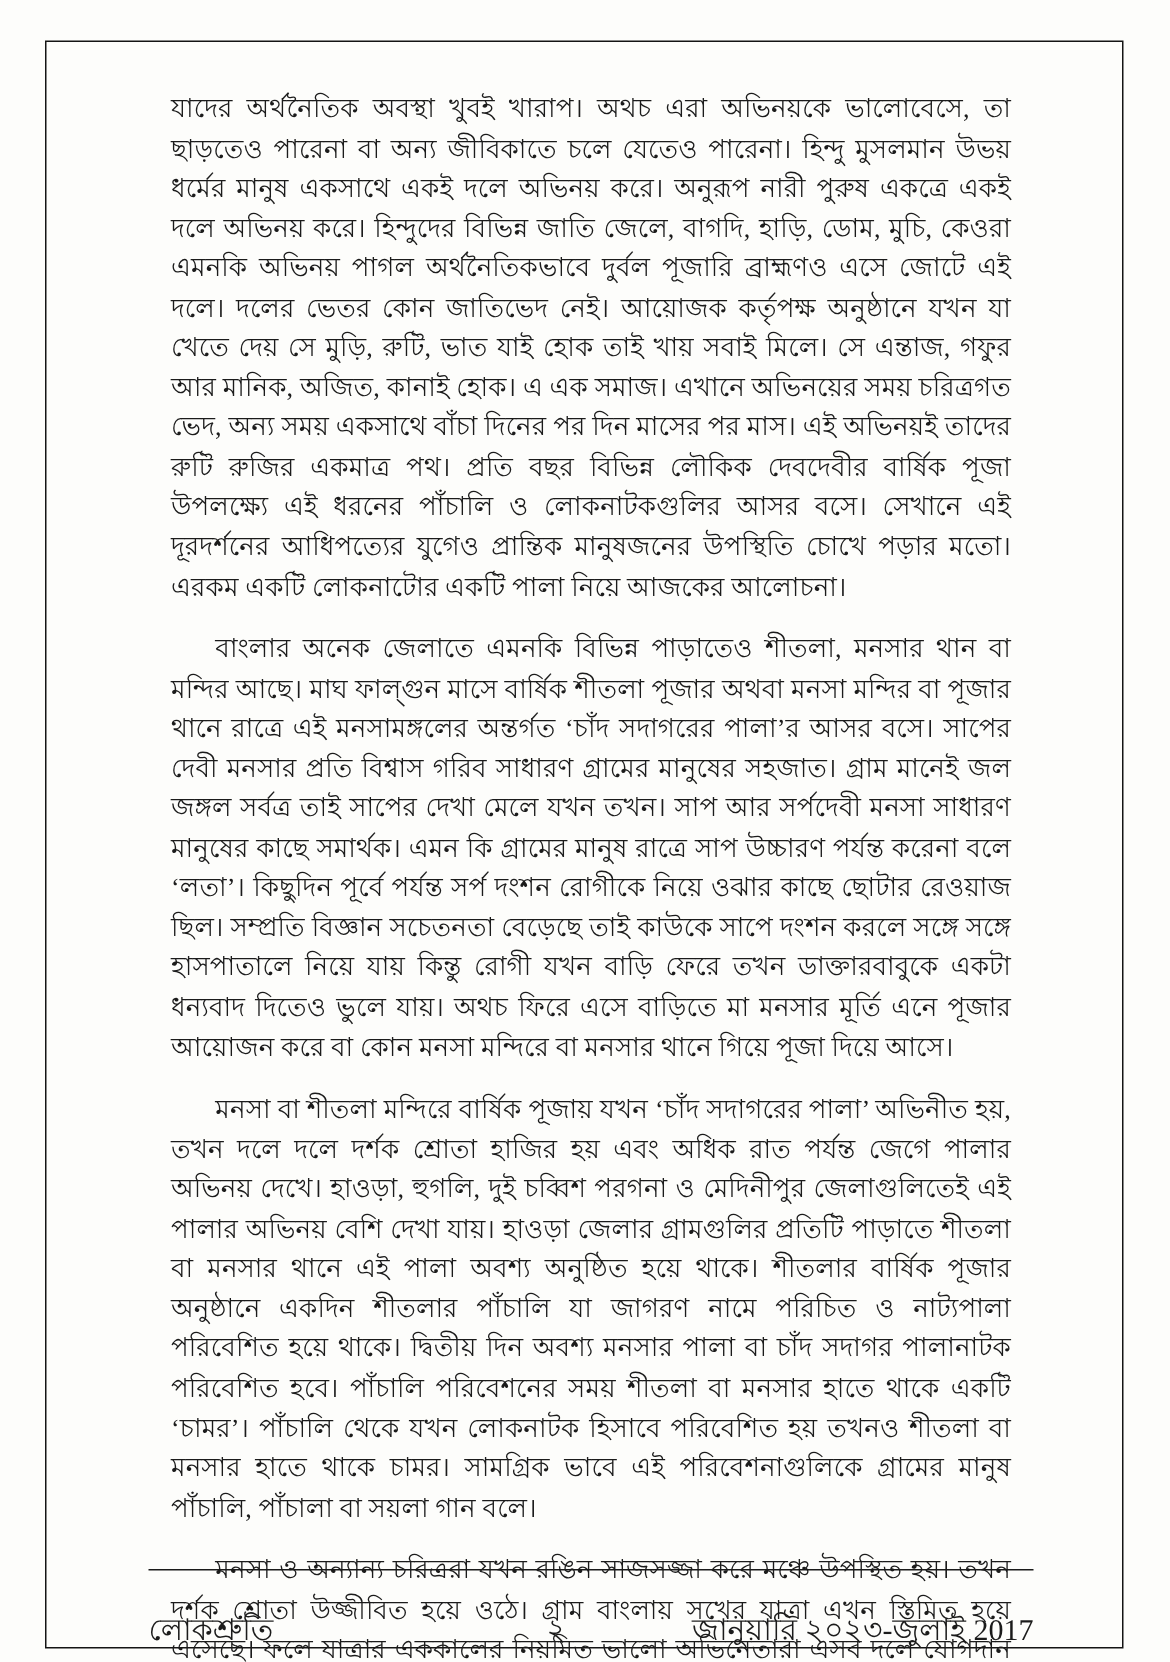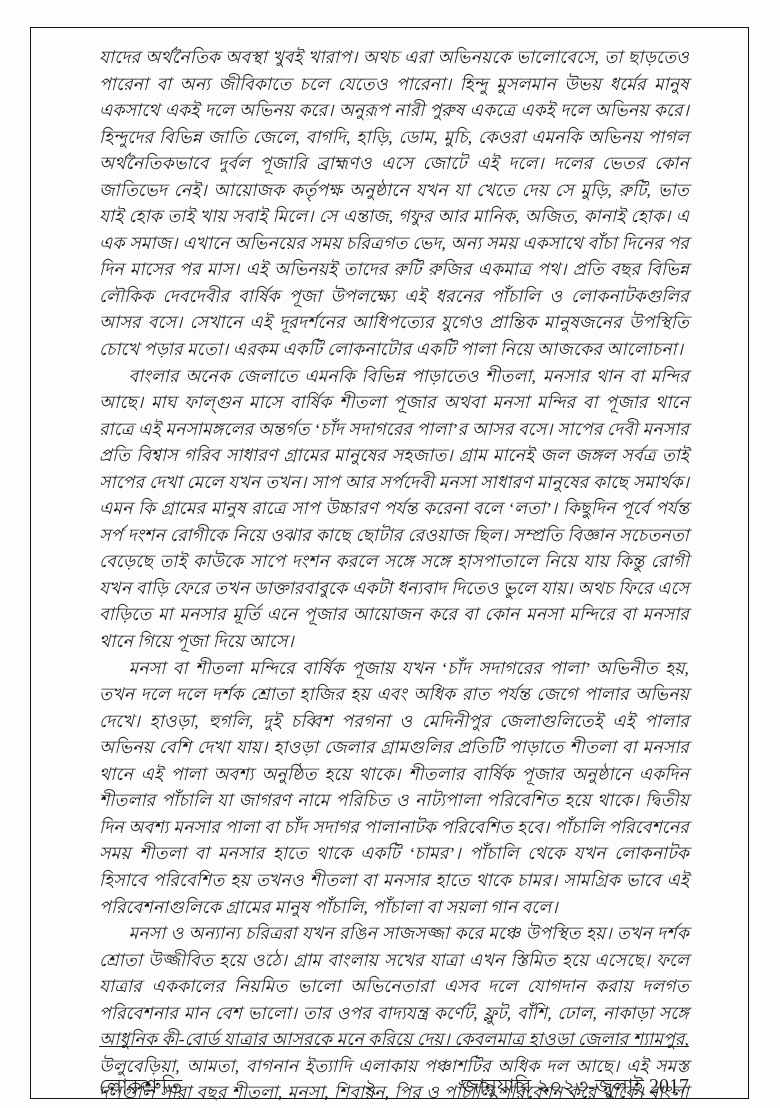--- a/index.html
+++ b/index.html
@@ -32,22 +32,21 @@
     left: 99px;
     top: 44px;
     width: 590px;
     font-size: 17.4px;
     line-height: 26.55px;
     text-align: justify;
     text-justify: inter-word;
     letter-spacing: 0.1px;
   }
   .para {
-    margin: 0;
-    font-style: italic;
+    margin: 15px;
   }
   .para.indent {
     text-indent: 1.7em;
   }
   .footer {
     position: absolute;
     left: 99px;
     top: 1046px;
     width: 590px;
     border-top: 1.6px solid #1a1a1a;

